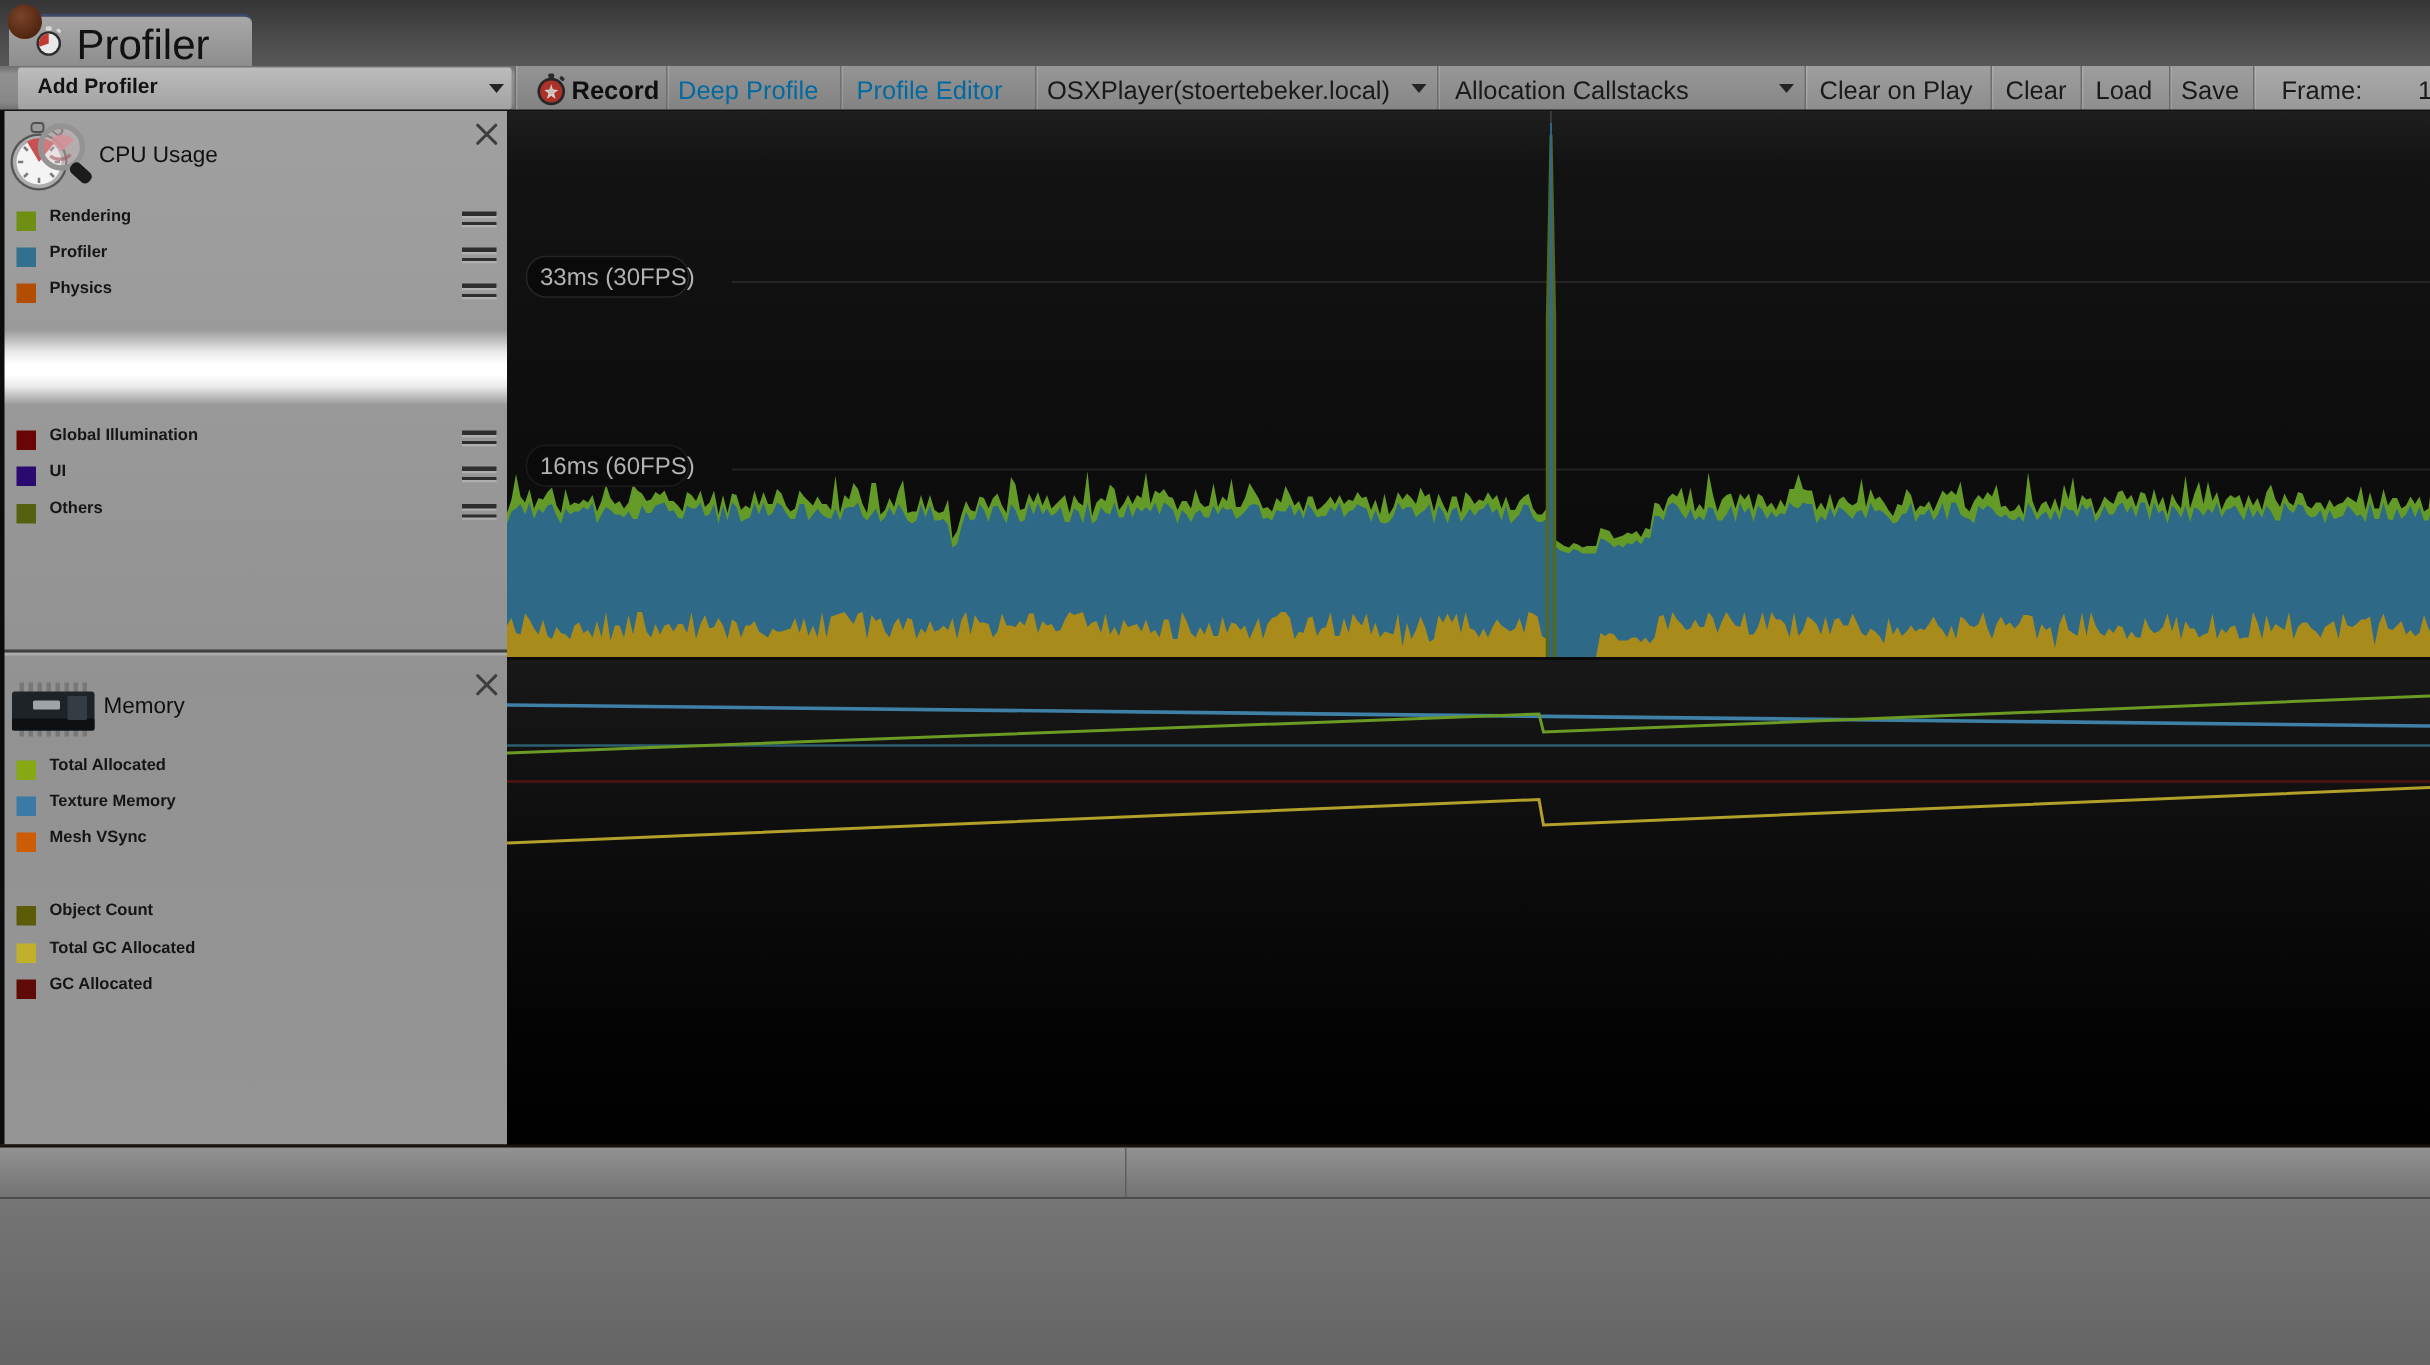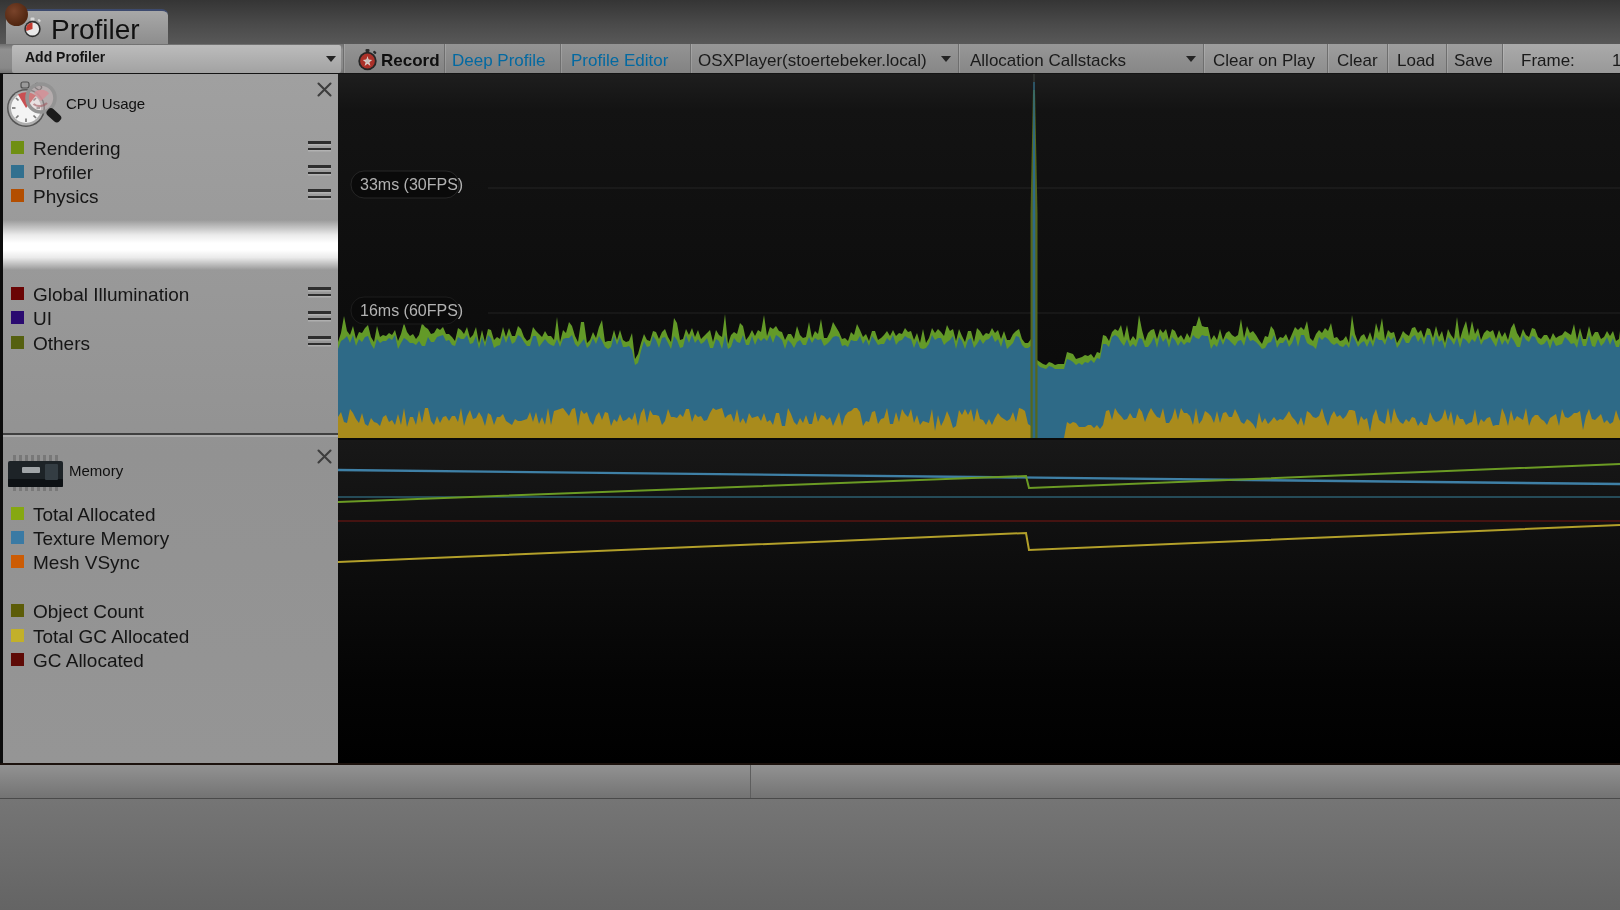--- a/index.html
+++ b/index.html
@@ -24,21 +24,21 @@
 .tlabel {position:absolute;top:51px;font-size:17px;color:#1a1a1a;white-space:nowrap}
 .tdim {color:#0369a1}
 #btmline {left:0;top:73px;width:1620px;height:2px;background:#141414}
 
 #panel {left:0;top:74px;width:338px;height:689px;background:linear-gradient(180deg,#a0a0a0,#929292 55%,#959595)}
 #paneledge {left:0;top:74px;width:3px;height:689px;background:#0c0c0c}
 #pdivide {left:0;top:359px;width:338px;height:2px;background:#3f3f3f;box-shadow:0 2px 0 #ababab}
 .hdr {position:absolute;left:66px;font-size:15px;font-weight:normal;color:#101010}
 .lrow {position:absolute;left:0;width:338px;height:19px}
 .sq {position:absolute;left:11px;top:2.5px;width:13px;height:13px}
-.lt {position:absolute;left:33px;top:0;font-size:19px;font-weight:normal;color:#151515}
+.lt {position:absolute;left:33px;top:0;font-size:11px;font-weight:bold;color:#151515}
 .handle {position:absolute;left:308px;top:3px;width:23px;height:12px}
 .handle i {position:absolute;left:0;width:23px;height:2.5px;background:#2e2e2e;box-shadow:0 1.5px 0 rgba(200,200,200,.5)}
 .handle i:first-child {top:0}
 .handle i:last-child {top:6.5px}
 #hilite {left:0;top:146px;width:338px;height:50px;
   background:linear-gradient(180deg,rgba(255,255,255,0),rgba(255,255,255,.8) 30%,#fff 46%,#fff 60%,rgba(255,255,255,.8) 75%,rgba(255,255,255,0))}
 .xbtn {position:absolute;left:316px}
 
 #cpuchart {left:338px;top:74px;width:1282px;height:366px;
   background:linear-gradient(180deg,#1e1e1e,#131313 10%,#0e0e0e 55%,#0a0a0a)}

